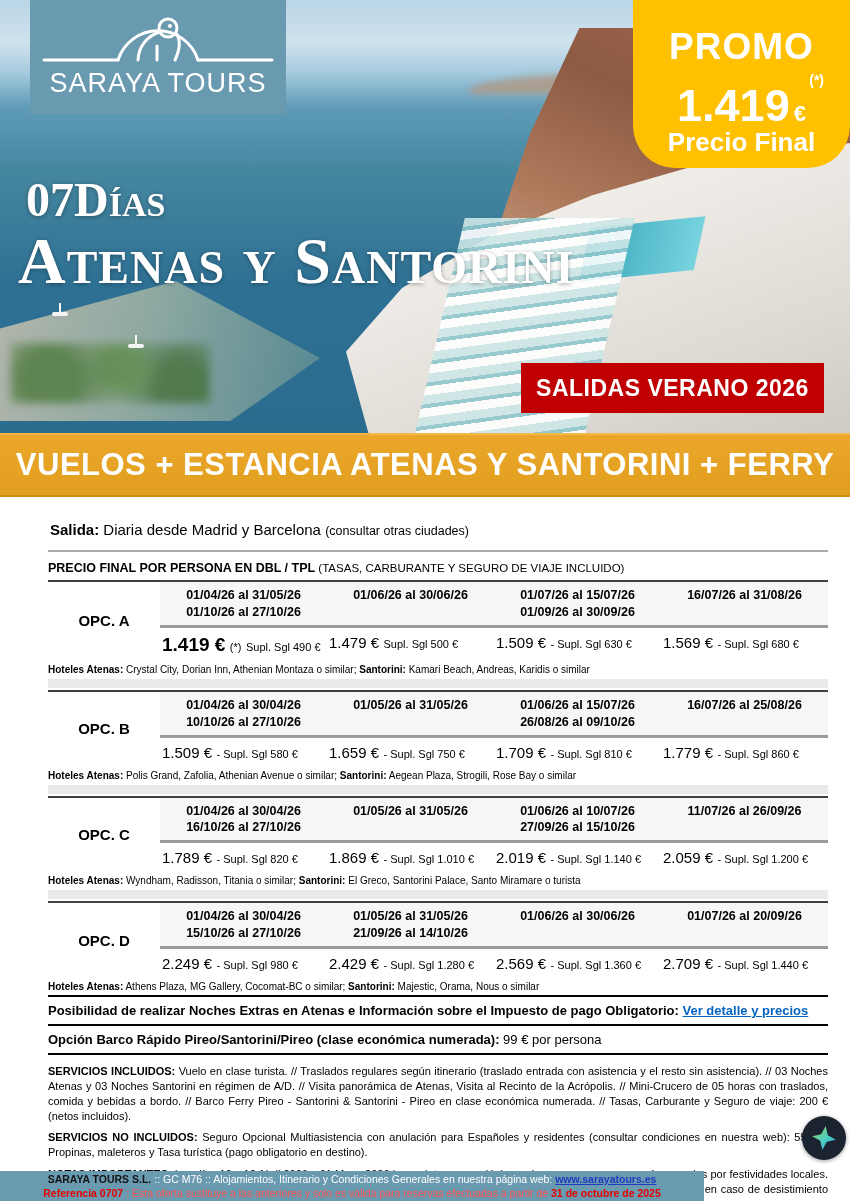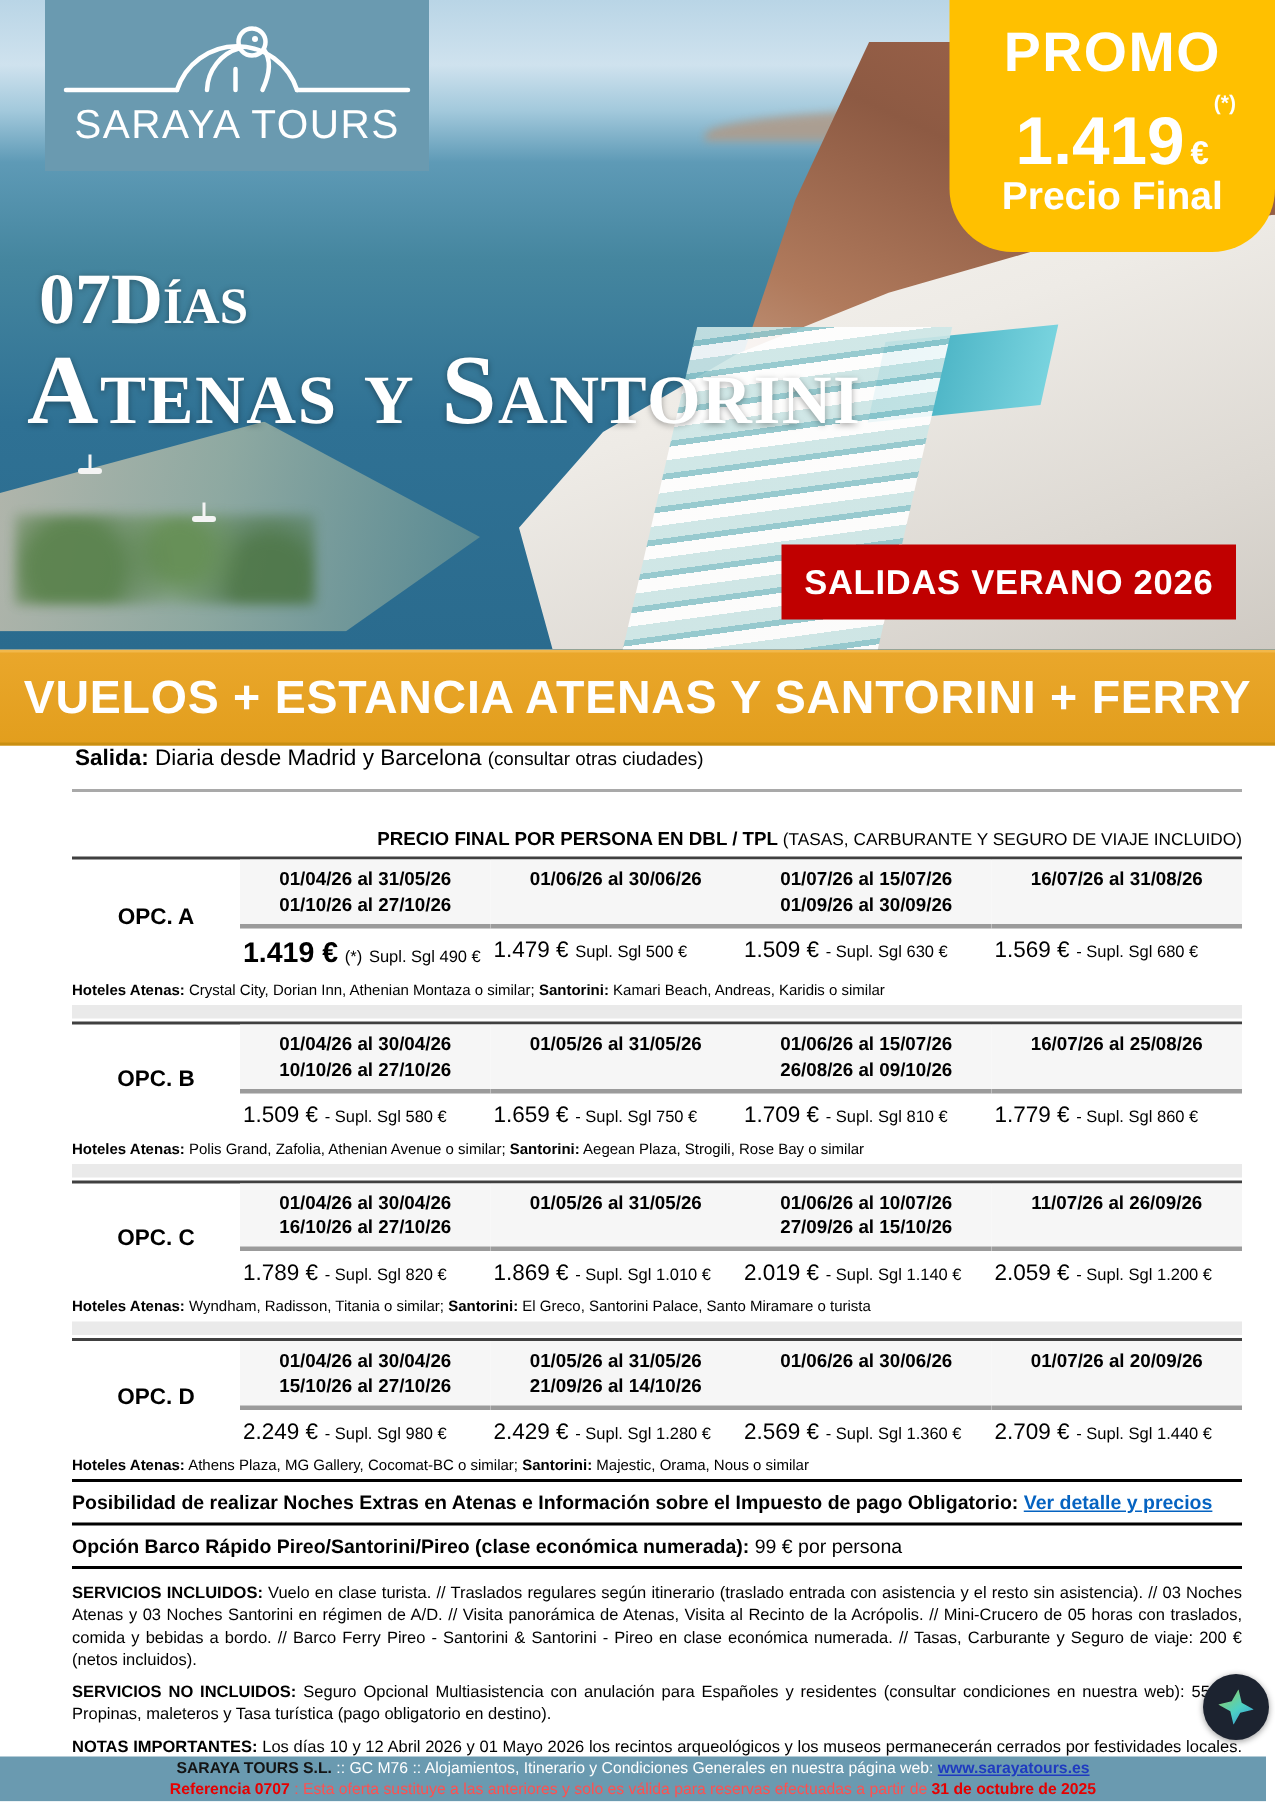--- a/index.html
+++ b/index.html
@@ -32,21 +32,21 @@
   .h-boat{position:absolute;width:16px;height:4px;background:#f4f4f4;border-radius:2px;}
   .h-boat::after{content:"";position:absolute;left:7px;top:-9px;width:2px;height:9px;background:#f4f4f4;}
   .b1{left:52px;top:312px;}  .b2{left:128px;top:344px;}
 
   .logo-box{position:absolute;left:30px;top:0;width:256px;height:114px;background:#6a9ab0;
     display:flex;flex-direction:column;align-items:center;justify-content:flex-start;padding-top:8px;box-sizing:border-box;}
   .logo-box svg{display:block;}
   .logo-text{color:#fff;font-weight:400;font-size:27px;letter-spacing:1px;margin-top:2px;white-space:nowrap;}
 
   .promo{position:absolute;left:633px;top:0;width:217px;height:168px;background:#ffc000;
-    border-radius:0 0 42px 42px;color:#fff;text-align:center;box-sizing:border-box;padding-top:16px;}
+    border-radius:0 0 42px 42px;color:#fff;text-align:center;box-sizing:border-box;padding-top:28px;}
   .promo-title{font-size:37px;font-weight:800;letter-spacing:1px;line-height:1;}
   .promo-star{text-align:right;padding-right:26px;font-size:14px;font-weight:700;margin-top:8px;line-height:1;}
   .promo-price{font-size:45px;font-weight:800;line-height:.85;}
   .promo-price .cur{font-size:22px;font-weight:700;margin-left:4px;}
   .promo-final{font-size:26px;font-weight:800;margin-top:4px;line-height:1;}
 
   .hero-days{position:absolute;left:26px;top:176px;color:#fff;font-family:"Liberation Serif",serif;
     font-variant:small-caps;font-weight:700;font-size:48px;line-height:1;text-shadow:0 1px 4px rgba(0,0,0,.35);}
   .hero-title{position:absolute;left:18px;top:228px;color:#fff;font-family:"Liberation Serif",serif;
     font-variant:small-caps;font-weight:700;font-size:66px;line-height:1;letter-spacing:1px;text-shadow:0 1px 4px rgba(0,0,0,.35);}
@@ -54,27 +54,27 @@
   .salidas{position:absolute;left:521px;top:363px;width:303px;height:50px;background:#c00000;color:#fff;
     font-weight:700;font-size:23px;display:flex;align-items:center;justify-content:center;letter-spacing:.5px;}
 
   
   .strip{width:850px;height:64px;background:linear-gradient(180deg,#eaa72b 0%,#e29e1d 100%);
     color:#fff;font-weight:800;font-size:31px;letter-spacing:.5px;display:flex;align-items:center;justify-content:center;
     box-shadow:inset 0 2px 0 #f2b84a, inset 0 -2px 0 #c98f12;}
 
   
   .validity{margin:12px 0 0;text-align:center;font-size:21px;font-weight:700;}
-  .salida{margin:0 22px 0 50px;font-size:15px;}
+  .salida{margin:24px 22px 0 50px;font-size:15px;}
   .salida b{font-weight:700;}
   .salida .note{font-size:12.5px;}
 
   
   .content{margin:12px 22px 0 48px;border-top:2px solid #a9a9a9;padding-top:4px;}
-  .table-head{text-align:right;font-size:11.5px;margin:20px 0 5px;}
+  .table-head{text-align:left;font-size:11.5px;margin:5px 0 5px;}
   .table-head b{font-size:12.5px;font-weight:700;}
 
   .opc-grid{display:grid;grid-template-columns:112px repeat(4,1fr);border-top:2px solid #404040;}
   .opc-label{grid-column:1;grid-row:1/3;display:flex;align-items:center;justify-content:center;
     font-weight:700;font-size:15px;}
   .date-cell{grid-row:1;background:#f6f6f6;border-bottom:3px solid #9b9b9b;
     font-weight:700;font-size:12.5px;text-align:center;white-space:pre-line;line-height:1.35;padding:5px 2px 4px;}
   .price-cell{grid-row:2;text-align:left;padding:6px 2px 4px;}
   .price-cell .amount{font-size:15px;}
   .price-cell.featured .amount{font-size:19px;font-weight:700;}
@@ -96,21 +96,21 @@
   .legal p{margin:0 0 7px;}
   .legal b{font-weight:700;}
 
   
   .widget-badge{position:absolute;right:4px;top:1116px;width:44px;height:44px;border-radius:50%;
     background:#1c2330;display:flex;align-items:center;justify-content:center;cursor:pointer;box-shadow:0 1px 4px rgba(0,0,0,.4);}
   .star4{width:24px;height:24px;background:linear-gradient(135deg,#9ccc50 0%,#4dd0c4 55%,#2f8fd8 100%);
     clip-path:polygon(50% 0,64% 36%,100% 50%,64% 64%,50% 100%,36% 64%,0 50%,36% 36%);transform:rotate(8deg);}
 
   
-  .footer{position:absolute;left:0;bottom:0;width:844px;height:30px;background:#6a9ab0;
+  .footer{position:absolute;left:0;bottom:0;width:704px;height:30px;background:#6a9ab0;
     display:flex;flex-direction:column;align-items:center;justify-content:center;gap:1px;}
   .f1,.f2{font-size:10.5px;line-height:1.2;white-space:nowrap;}
   .f1{color:#fff;}
   .f-co{color:#141414;font-weight:700;}
   .f-link{color:#1f3bc0;font-weight:700;text-decoration:underline;cursor:pointer;}
   .f2{color:#ff5050;}
   .f-ref,.f-date{color:#e60000;font-weight:700;}
 </style>
 </head>
 <body>

